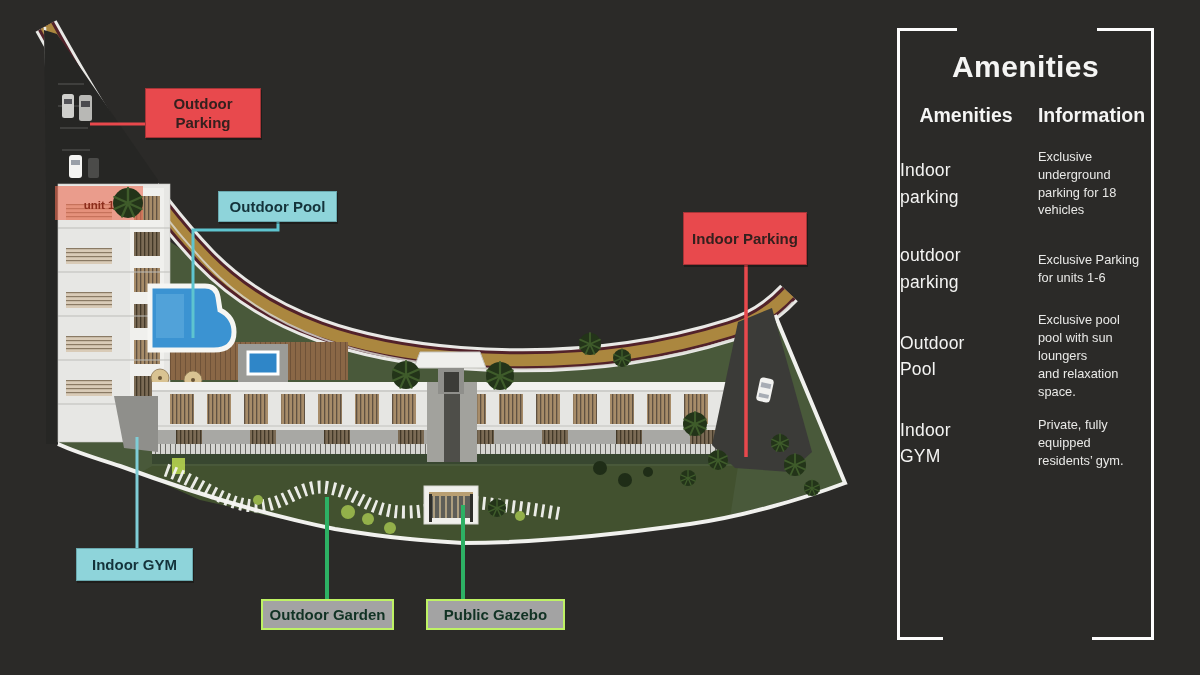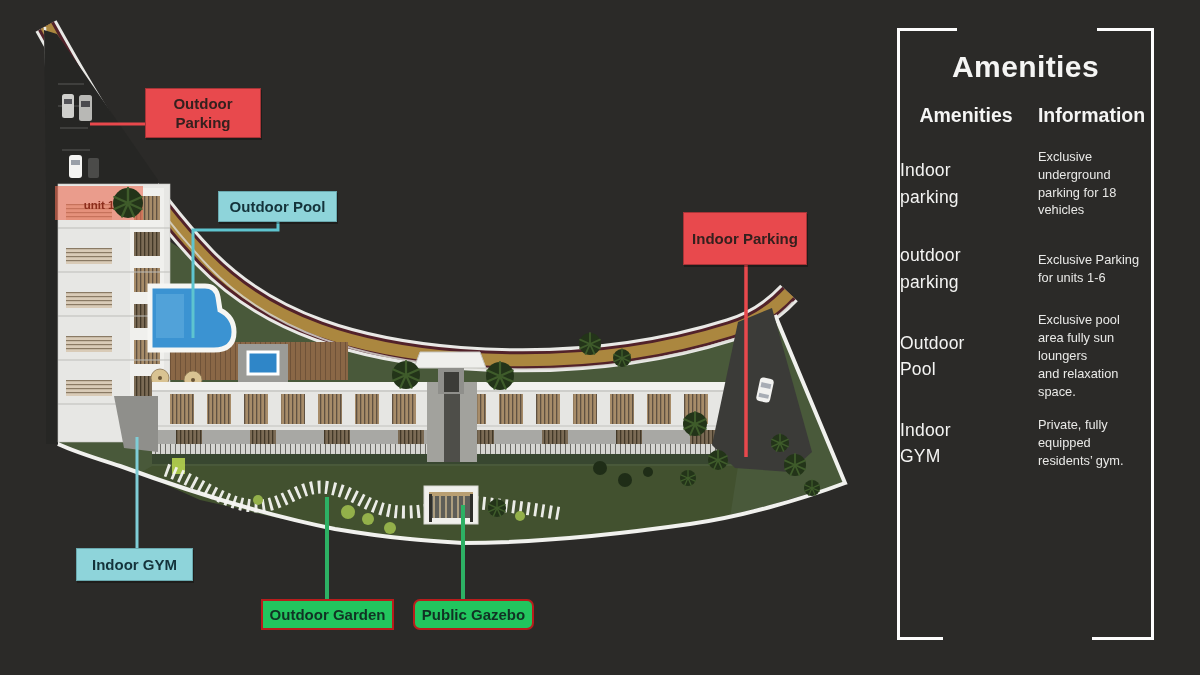--- a/index.html
+++ b/index.html
@@ -12,28 +12,28 @@
   #plan-svg{position:absolute;left:0;top:0;z-index:1;}
 
   
   .callout{
     position:absolute;z-index:3;display:flex;align-items:center;justify-content:center;
     font-weight:700;font-size:15px;line-height:1.3;text-align:center;
     white-space:pre-line;box-sizing:border-box;
   }
   .callout.red{background:#e8494d;color:#35201e;border:1px solid rgba(0,0,0,.28);box-shadow:1px 2px 0 rgba(0,0,0,.3);}
   .callout.teal{background:#8ed4da;color:#14333b;border:1px solid rgba(0,40,48,.25);box-shadow:1px 2px 0 rgba(0,0,0,.3);}
-  .callout.green{background:#22c55e;color:#113224;border:2px solid #b91c1c;}
+  .callout.green{background:#a3a3a3;color:#113224;border:2px solid #bef264;}
 
   #cl-outdoor-parking{left:145px;top:88px;width:116px;height:50px;}
   #cl-outdoor-pool{left:218px;top:191px;width:119px;height:31px;}
   #cl-indoor-parking{left:683px;top:212px;width:124px;height:53px;}
   #cl-indoor-gym{left:76px;top:548px;width:117px;height:33px;}
   #cl-outdoor-garden{left:261px;top:599px;width:133px;height:31px;}
-  #cl-public-gazebo{left:413px;top:599px;width:121px;height:31px;border-radius:7px;}
+  #cl-public-gazebo{left:426px;top:599px;width:139px;height:31px;}
 
   
   #panel{position:absolute;left:897px;top:28px;width:257px;height:612px;z-index:2;
     border-left:3px solid #fdfdfd;border-right:3px solid #fdfdfd;box-sizing:border-box;color:#f5f5f4;}
   .stub{position:absolute;background:#fdfdfd;height:3px;}
   #stub-tl{left:-3px;top:0;width:60px;}
   #stub-tr{right:-3px;top:0;width:57px;}
   #stub-bl{left:-3px;bottom:0;width:46px;}
   #stub-br{right:-3px;bottom:0;width:62px;}
 
@@ -308,21 +308,21 @@
       <div class="arow">
         <div class="cell-name">outdoor
 parking</div>
         <div class="cell-info">Exclusive Parking
 for units 1-6</div>
       </div>
       <div class="arow">
         <div class="cell-name">Outdoor
 Pool</div>
         <div class="cell-info">Exclusive pool
-area fully sun loungers
+pool with sun loungers
 and relaxation space.</div>
       </div>
       <div class="arow">
         <div class="cell-name">Indoor
 GYM</div>
         <div class="cell-info">Private, fully equipped
 residents’ gym.</div>
       </div>
     </div>
   </div>

